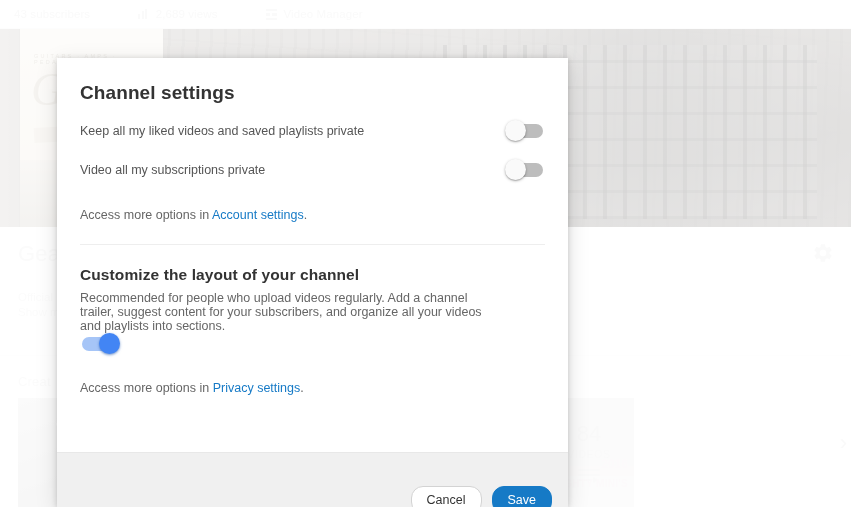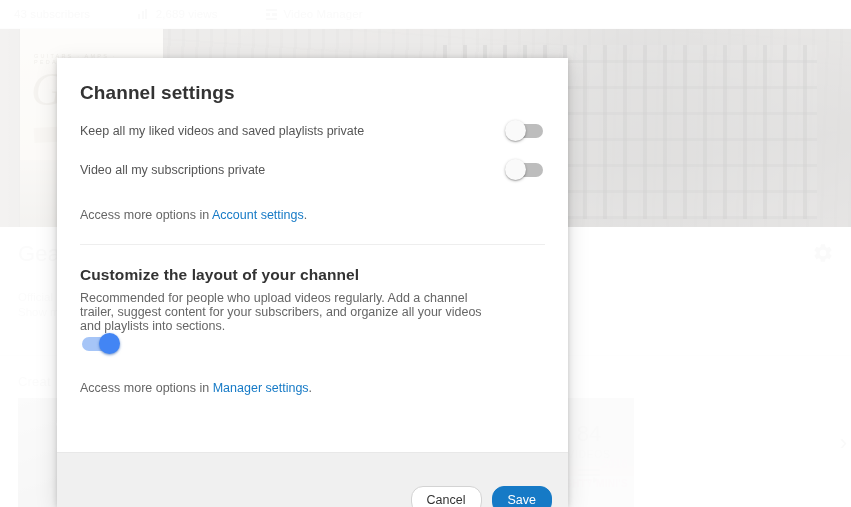--- a/index.html
+++ b/index.html
@@ -544,21 +544,21 @@
         <div class="custom-title">Customize the layout of your channel</div>
         <div class="custom-desc">Recommended for people who upload videos regularly. Add a channel trailer, suggest content for your subscribers, and organize all your videos and playlists into sections.</div>
       </div>
       <div class="switch on">
         <div class="track"></div>
         <div class="knob"></div>
       </div>
     </div>
 
     <div class="access-line">
-      <span>Access more options in </span><a class="link" href="#">Manager settings</a><span>.</span>
+      <span>Access more options in </span><a class="link" href="#">Privacy settings</a><span>.</span>
     </div>
 
   </div>
 
   <div class="modal-footer">
     <button class="btn btn-cancel">Cancel</button>
     <button class="btn btn-save">Save</button>
   </div>
 </div>
 

